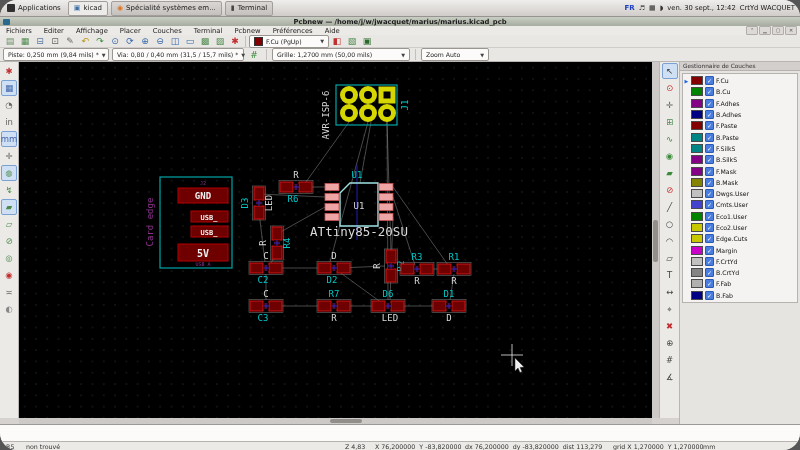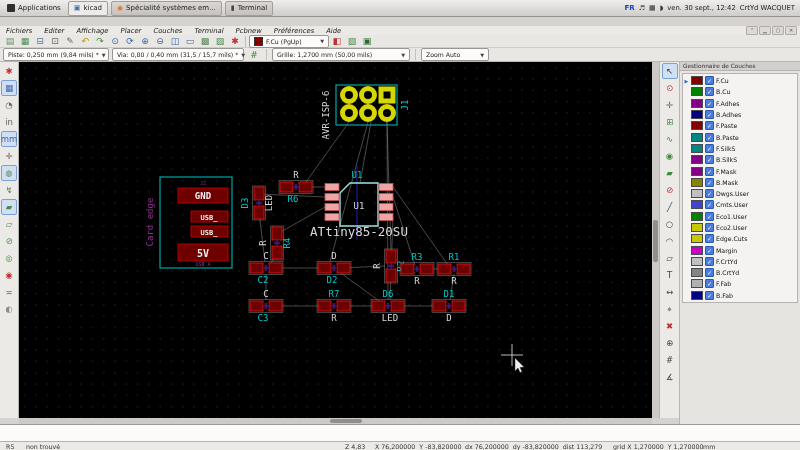--- a/index.html
+++ b/index.html
@@ -1,17 +1,17 @@
 <!DOCTYPE html>
 <html><head>
 <meta charset="utf-8">
 <style>
   html,body{margin:0;padding:0;background:#555;}
   #root{position:relative;width:800px;height:450px;overflow:hidden;background:#d6d2cf;
-        font-family:"DejaVu Sans",sans-serif;color:#222;}
+        font-family:"DejaVu Sans",sans-serif;color:#222;border-radius:17px;}
   .abs{position:absolute;}
 
   
   #desktop-panel{left:0;top:0;width:800px;height:17px;box-sizing:border-box;display:flex;align-items:center;gap:3px;
     background:linear-gradient(#efeeec,#d0ccc9);border-bottom:1px solid #969390;padding:0 3px;}
   .app-menu{display:flex;align-items:center;gap:3px;font-size:7px;padding:1px 4px;}
   .app-ico{width:8px;height:8px;background:#2f2f2f;border-radius:1px;}
   .task{display:flex;align-items:center;gap:3px;font-size:7px;height:13px;padding:0 5px;border:1px solid #a29e9b;
     border-radius:2px;background:linear-gradient(#d9d6d3,#c5c1be);max-width:110px;white-space:nowrap;overflow:hidden;}
   .task.active{background:#edebe9;}
@@ -20,21 +20,21 @@
   .lang{color:#1a3fbf;font-weight:bold;font-size:7px;margin-left:8px;}
   .tray .ti{color:#333;font-size:7px;}
 
   
   #titlebar{left:0;top:17px;width:800px;height:9px;display:flex;align-items:center;justify-content:center;
     background:linear-gradient(#c9cec4,#a6ac9f);border-bottom:1px solid #878c80;font-size:6.8px;font-weight:bold;color:#1c1c1c;}
   #titlebar .app-badge{position:absolute;left:3px;width:7px;height:6px;background:#2a6a8f;border-radius:1px;}
 
   
   #menubar{left:0;top:26px;width:800px;height:9px;display:flex;align-items:center;background:#eceae7;font-size:6.8px;}
-  .menu-item{padding:12px 6px;font-style:italic;}
+  .menu-item{padding:12px 6px;}
   .winctl{margin-left:auto;display:flex;gap:1px;padding-right:3px;}
   .wbtn{width:10px;height:7px;font-size:5px;line-height:7px;text-align:center;color:#555;
     border:1px solid #b0ada9;background:#dcd9d6;border-radius:1px;}
 
   
   #toolbar1{left:0;top:35px;width:800px;height:13px;display:flex;align-items:center;gap:1px;background:#e9e7e4;
     border-bottom:1px solid #cfccc9;padding:0 3px;box-sizing:border-box;}
   #toolbar2{left:0;top:48px;width:800px;height:14px;display:flex;align-items:center;gap:3px;background:#e9e7e4;
     border-bottom:1px solid #b8b5b2;padding:0 3px;box-sizing:border-box;}
   .ticon{width:12px;height:12px;display:flex;align-items:center;justify-content:center;font-size:9px;border:1px solid transparent;border-radius:2px;}
@@ -127,20 +127,24 @@
     <div class="tray">
       <span class="lang">FR</span>
       <span class="ti">♬</span>
         <span class="ti">▦</span>
         <span class="ti">◗</span>
       <span class="clock">ven. 30 sept., 12:42</span>
       <span class="user">CrtYd WACQUET</span>
     </div>
   </div>
 
+  <div id="titlebar" class="abs">
+    <span class="app-badge"></span>
+    <span>Pcbnew — /home/j/w/jwacquet/marius/marius.kicad_pcb</span>
+  </div>
 
   <div id="menubar" class="abs">
     <span class="menu-item">Fichiers</span>
       <span class="menu-item">Editer</span>
       <span class="menu-item">Affichage</span>
       <span class="menu-item">Placer</span>
       <span class="menu-item">Couches</span>
       <span class="menu-item">Terminal</span>
       <span class="menu-item">Pcbnew</span>
       <span class="menu-item">Préférences</span>

